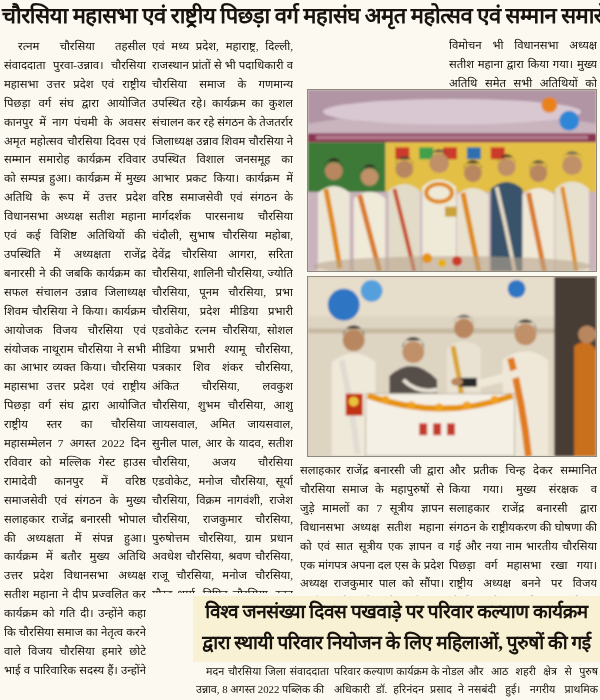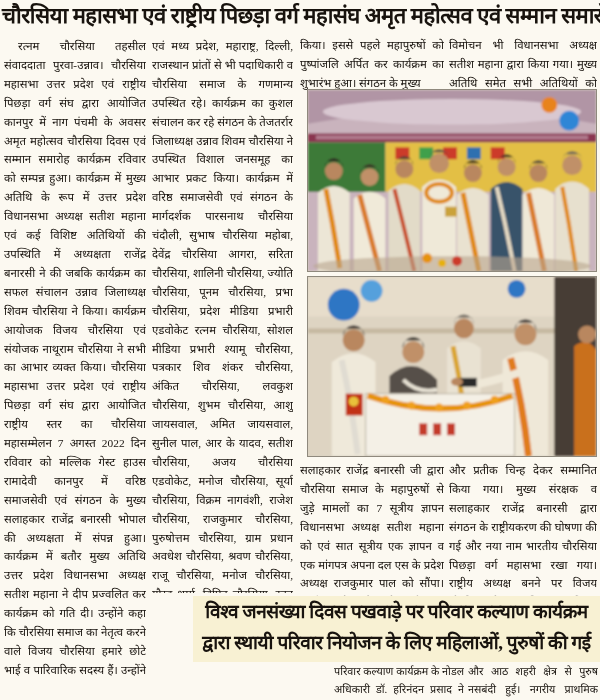--- a/index.html
+++ b/index.html
@@ -43,21 +43,20 @@
 <body>
 
 <div class="page">
 
   <div class="headline1">चौरसिया महासभा एवं राष्ट्रीय पिछड़ा वर्ग महासंघ अमृत महोत्सव एवं सम्मान समारोह हुआ सम्पन्न</div>
 
   <div class="col indent" style="left:4px;top:37px;width:142px;height:639px;">रत्नम चौरसिया तहसील संवाददाता पुरवा-उन्नाव। चौरसिया महासभा उत्तर प्रदेश एवं राष्ट्रीय पिछड़ा वर्ग संघ द्वारा आयोजित कानपुर में नाग पंचमी के अवसर अमृत महोत्सव चौरसिया दिवस एवं सम्मान समारोह कार्यक्रम रविवार को सम्पन्न हुआ। कार्यक्रम में मुख्य अतिथि के रूप में उत्तर प्रदेश विधानसभा अध्यक्ष सतीश महाना एवं कई विशिष्ट अतिथियों की उपस्थिति में अध्यक्षता राजेंद्र बनारसी ने की जबकि कार्यक्रम का सफल संचालन उन्नाव जिलाध्यक्ष शिवम चौरसिया ने किया। कार्यक्रम आयोजक विजय चौरसिया एवं संयोजक नाथूराम चौरसिया ने सभी का आभार व्यक्त किया। चौरसिया महासभा उत्तर प्रदेश एवं राष्ट्रीय पिछड़ा वर्ग संघ द्वारा आयोजित राष्ट्रीय स्तर का चौरसिया महासम्मेलन 7 अगस्त 2022 दिन रविवार को मल्लिक गेस्ट हाउस रामादेवी कानपुर में वरिष्ठ समाजसेवी एवं संगठन के मुख्य सलाहकार राजेंद्र बनारसी भोपाल की अध्यक्षता में संपन्न हुआ। कार्यक्रम में बतौर मुख्य अतिथि उत्तर प्रदेश विधानसभा अध्यक्ष सतीश महाना ने दीप प्रज्वलित कर कार्यक्रम को गति दी। उन्होंने कहा कि चौरसिया समाज का नेतृत्व करने वाले विजय चौरसिया हमारे छोटे भाई व पारिवारिक सदस्य हैं। उन्होंने कहा कि हम सदैव उनके और समाज के साथ खड़े हैं। कार्यक्रम में विशिष्ट अतिथि के रूप में अपना दल पार्टी एस के प्रदेश अध्यक्ष राजकुमार पाल, राज्यमंत्री प्रतिभा शुक्ला, गिनीज बुक ऑफ वर्ल्ड रिकॉर्ड होल्डर व कत्थक नृत्यांगना सुश्री सोनी चौरसिया, विधायक व विधानमंडल दल अपना दल एस के नेता रामनिवास वर्मा, विधायक सरोज कुरील, पूर्व सांसद राजाराम पाल समेत उत्तर प्रदेश के सभी जनपदों से संगठन की जिला कार्यकारिणी, प्रदेश कार्यकारिणी</div>
 
   <div class="col" style="left:152px;top:37px;width:141px;height:556px;">एवं मध्य प्रदेश, महाराष्ट्र, दिल्ली, राजस्थान प्रांतों से भी पदाधिकारी व चौरसिया समाज के गणमान्य उपस्थित रहे। कार्यक्रम का कुशल संचालन कर रहे संगठन के तेजतर्रार जिलाध्यक्ष उन्नाव शिवम चौरसिया ने उपस्थित विशाल जनसमूह का आभार प्रकट किया। कार्यक्रम में वरिष्ठ समाजसेवी एवं संगठन के मार्गदर्शक पारसनाथ चौरसिया चंदौली, सुभाष चौरसिया महोबा, देवेंद्र चौरसिया आगरा, सरिता चौरसिया, शालिनी चौरसिया, ज्योति चौरसिया, पूनम चौरसिया, प्रभा चौरसिया, प्रदेश मीडिया प्रभारी एडवोकेट रत्नम चौरसिया, सोशल मीडिया प्रभारी श्यामू चौरसिया, पत्रकार शिव शंकर चौरसिया, अंकित चौरसिया, लवकुश चौरसिया, शुभम चौरसिया, आशु जायसवाल, अमित जायसवाल, सुनील पाल, आर के यादव, सतीश चौरसिया, अजय चौरसिया एडवोकेट, मनोज चौरसिया, सूर्या चौरसिया, विक्रम नागवंशी, राजेश चौरसिया, राजकुमार चौरसिया, पुरुषोत्तम चौरसिया, ग्राम प्रधान अवधेश चौरसिया, श्रवण चौरसिया, राजू चौरसिया, मनोज चौरसिया, गौरव शर्मा, विपिन चौरसिया, रतन चौरसिया, दिनेश चौरसिया समेत देश व प्रदेश के हजारों की संख्या में चौरसिया समाज के गणमान्य उपस्थित रहे। उन्नाव जनपद से बड़ी संख्या में संगठन के पदाधिकारी व स्वजातीय बंधु उपस्थित थे। कार्यक्रम के मुख्य संयोजक विजय चौरसिया राष्ट्रीय अध्यक्ष भारतीय चौरसिया पिछड़ा वर्ग महासभा व कार्यक्रम के संयोजक नाथूराम चौरसिया ने सभी का स्वागत</div>
 
-  <div class="col" style="left:300px;top:36px;width:144px;height:58px;">किया। इससे पहले महापुरुषों को पुष्पांजलि अर्पित कर कार्यक्रम का शुभारंभ हुआ। संगठन के मुख्य</div>
 
   <div class="col" style="left:449px;top:36px;width:148px;height:58px;">विमोचन भी विधानसभा अध्यक्ष सतीश महाना द्वारा किया गया। मुख्य अतिथि समेत सभी अतिथियों को अंगवस्त्र भेंटकर</div>
 
   <div class="photo" style="left:307px;top:89px;width:290px;height:183px;">
     <svg viewBox="0 0 290 183" preserveAspectRatio="none">
       <defs>
           <filter id="b1">
             <feGaussianBlur stdDeviation="0.9"></feGaussianBlur>
           </filter>
         </defs>
@@ -192,17 +191,18 @@
       </g>
     </svg>
   </div>
 
   <div class="col" style="left:300px;top:461px;width:144px;height:144px;">सलाहकार राजेंद्र बनारसी जी द्वारा चौरसिया समाज के महापुरुषों से जुड़े मामलों का 7 सूत्रीय ज्ञापन विधानसभा अध्यक्ष सतीश महाना को एवं सात सूत्रीय एक ज्ञापन व एक मांगपत्र अपना दल एस के प्रदेश अध्यक्ष राजकुमार पाल को सौंपा। कार्यक्रम में महोबा के कवि एवं साहित्यकार सुभाष चौरसिया जी द्वारा लिखित पुस्तकों का</div>
 
   <div class="col" style="left:449px;top:461px;width:148px;height:144px;">और प्रतीक चिन्ह देकर सम्मानित किया गया। मुख्य संरक्षक व सलाहकार राजेंद्र बनारसी द्वारा संगठन के राष्ट्रीयकरण की घोषणा की गई और नया नाम भारतीय चौरसिया पिछड़ा वर्ग महासभा रखा गया। राष्ट्रीय अध्यक्ष बनने पर विजय चौरसिया को उन्नाव जिलाध्यक्ष शिवम चौरसिया एवं उनकी कार्यकारिणी द्वारा सम्मानित किया गया।</div>
 
   <div class="headline2">विश्व जनसंख्या दिवस पखवाड़े पर परिवार कल्याण कार्यक्रम द्वारा स्थायी परिवार नियोजन के लिए महिलाओं, पुरुषों की गई नसबंदी</div>
 
+  <div class="minicol first" style="left:196px;width:133px;">मदन चौरसिया जिला संवाददाता उन्नाव, 8 अगस्त 2022 पब्लिक की</div>
   <div class="minicol" style="left:334px;width:130px;">परिवार कल्याण कार्यक्रम के नोडल अधिकारी डॉ. हरिनंदन प्रसाद ने कहा</div>
   <div class="minicol" style="left:468px;width:130px;">और आठ शहरी क्षेत्र से पुरुष नसबंदी हुई। नगरीय प्राथमिक स्वास्थ्य केंद्र</div>
 
 
 </div>
 
 </body></html>

